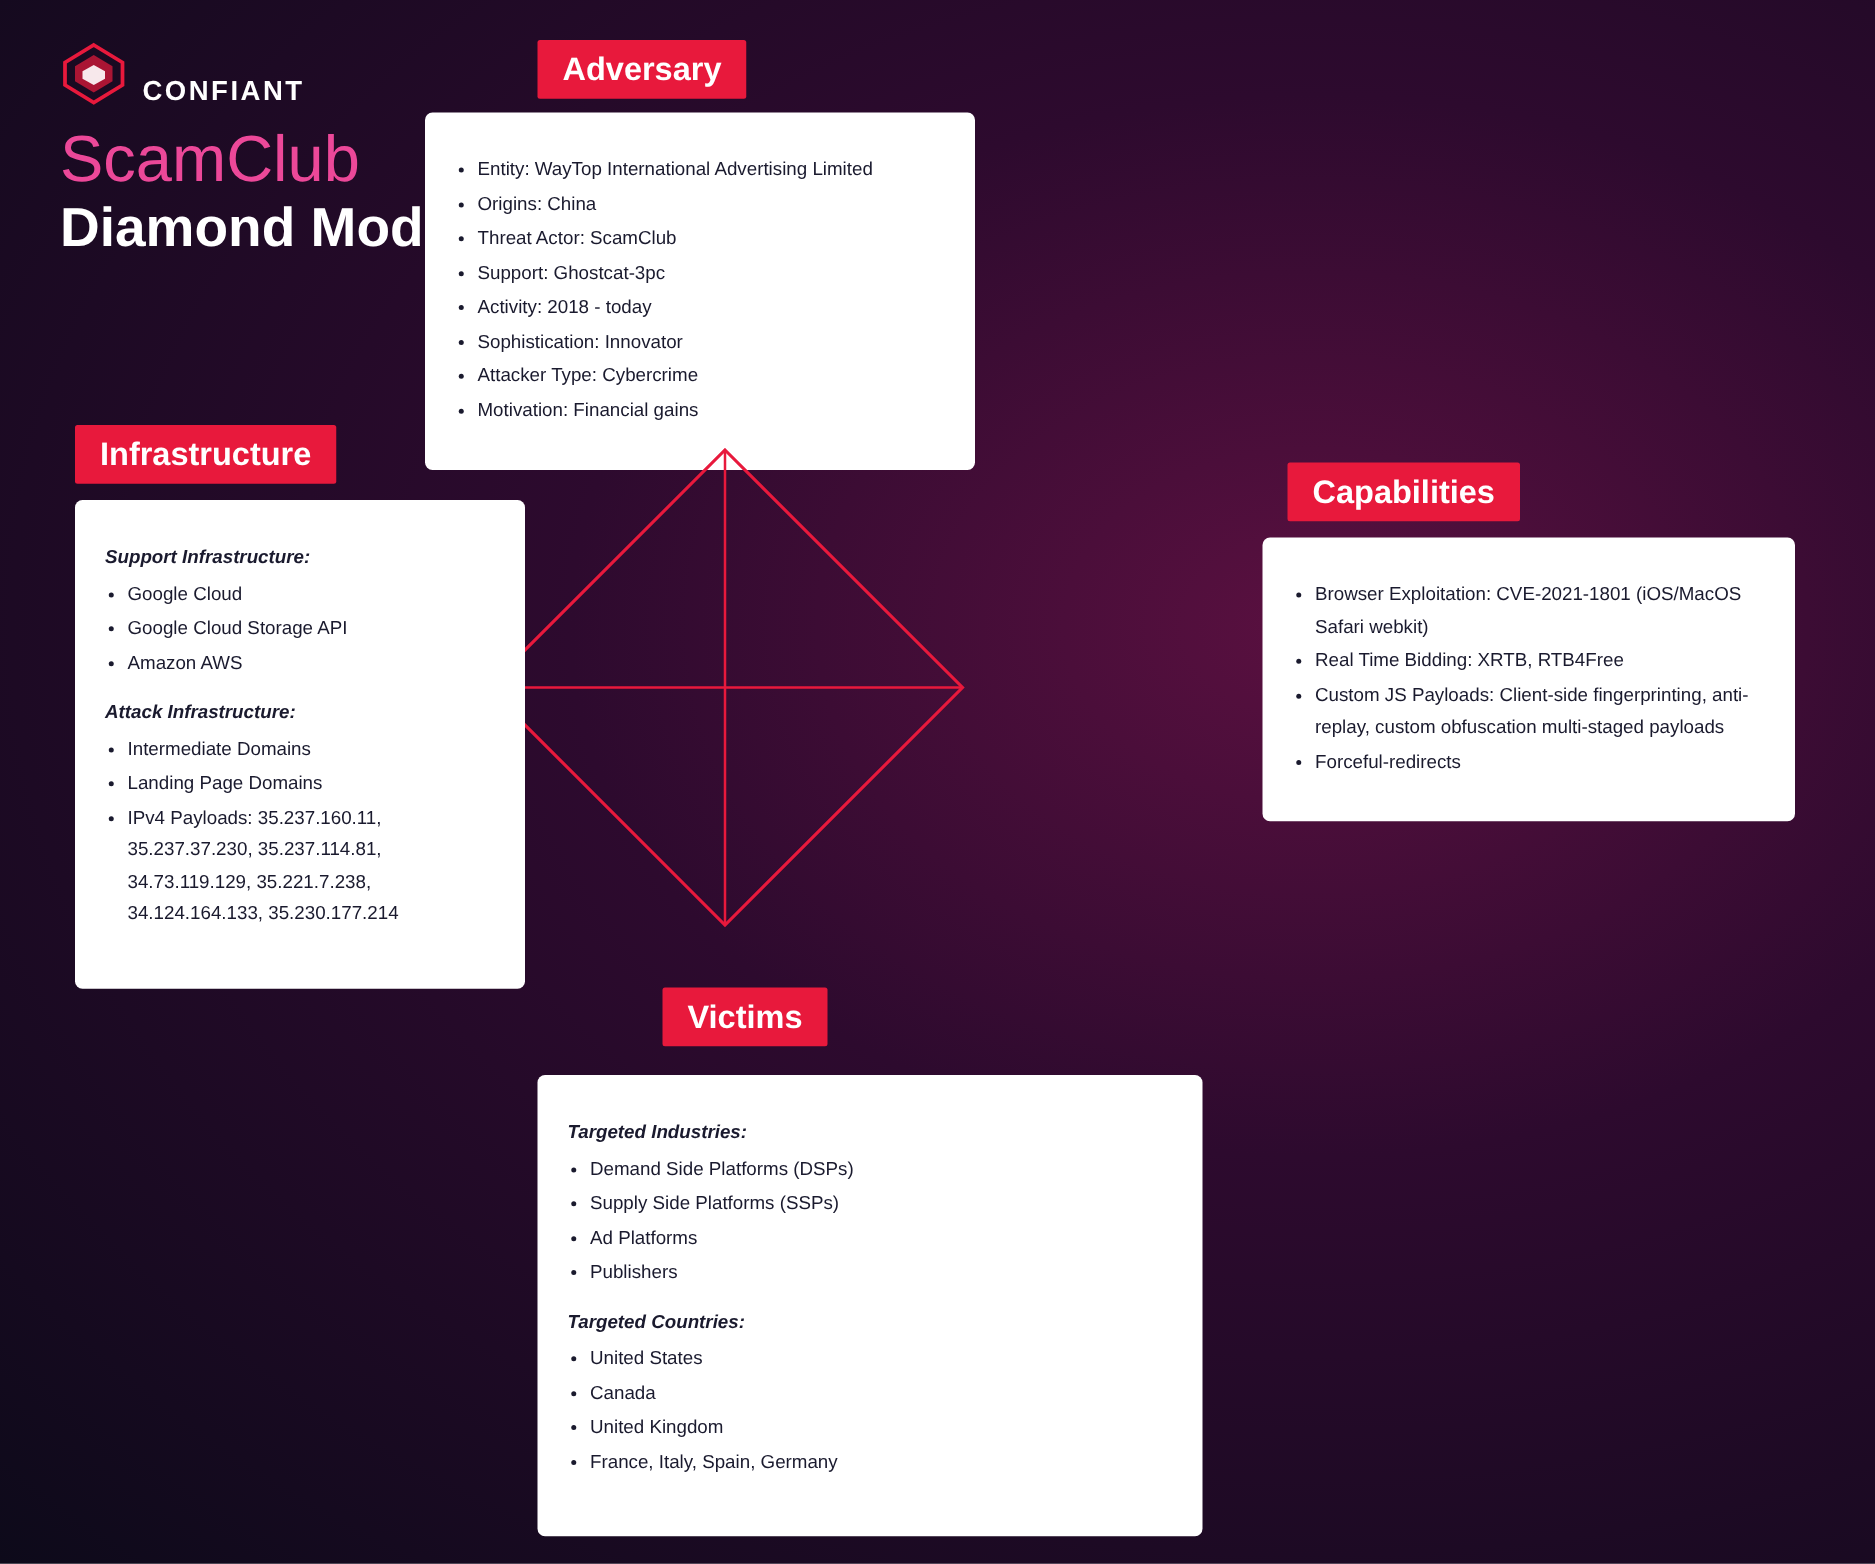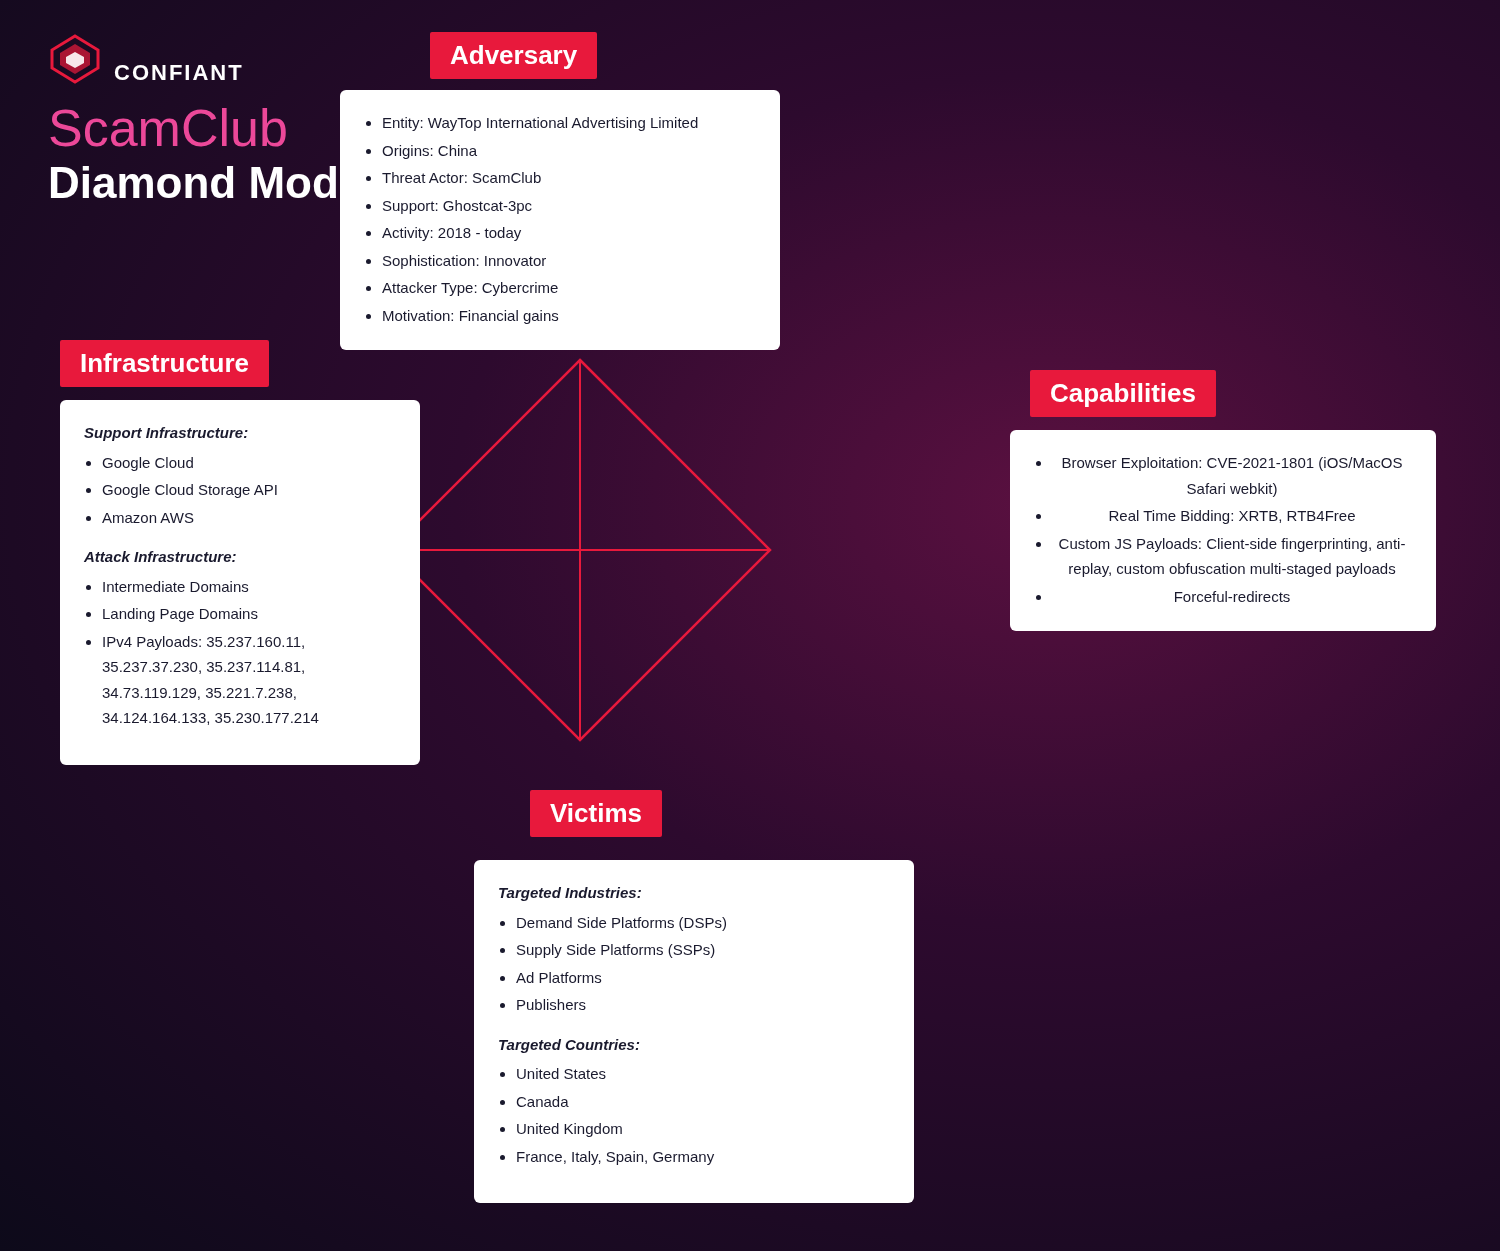--- a/index.html
+++ b/index.html
@@ -67,21 +67,21 @@
       font-weight: 700;
       padding: 8px 20px;
       border-radius: 2px;
     }
 
     
     .info-card {
       background: #fff;
       color: #1a1a2e;
       border-radius: 6px;
-      padding: 20px 24px;
+      padding: 33px 24px;
       font-size: 15px;
       line-height: 1.7;
     }
 
     .info-card ul {
       list-style: disc;
       padding-left: 18px;
     }
 
     .info-card li {
@@ -136,36 +136,34 @@
       top: 370px;
       left: 1030px;
       text-align: right;
     }
 
     .cap-card {
       position: absolute;
       top: 430px;
       left: 1010px;
       width: 426px;
-      text-align: center;
     }
 
     
     .victims-label {
       position: absolute;
       top: 790px;
       left: 530px;
     }
 
     .victims-card {
       position: absolute;
       top: 860px;
       left: 430px;
-      width: 440px;
-      margin-left: 44px;
+      width: 532px;
     }
 
     .section-header {
       font-weight: 700;
       margin-bottom: 4px;
       color: #1a1a2e;
       font-size: 15px;
       font-style: italic;
     }
 

